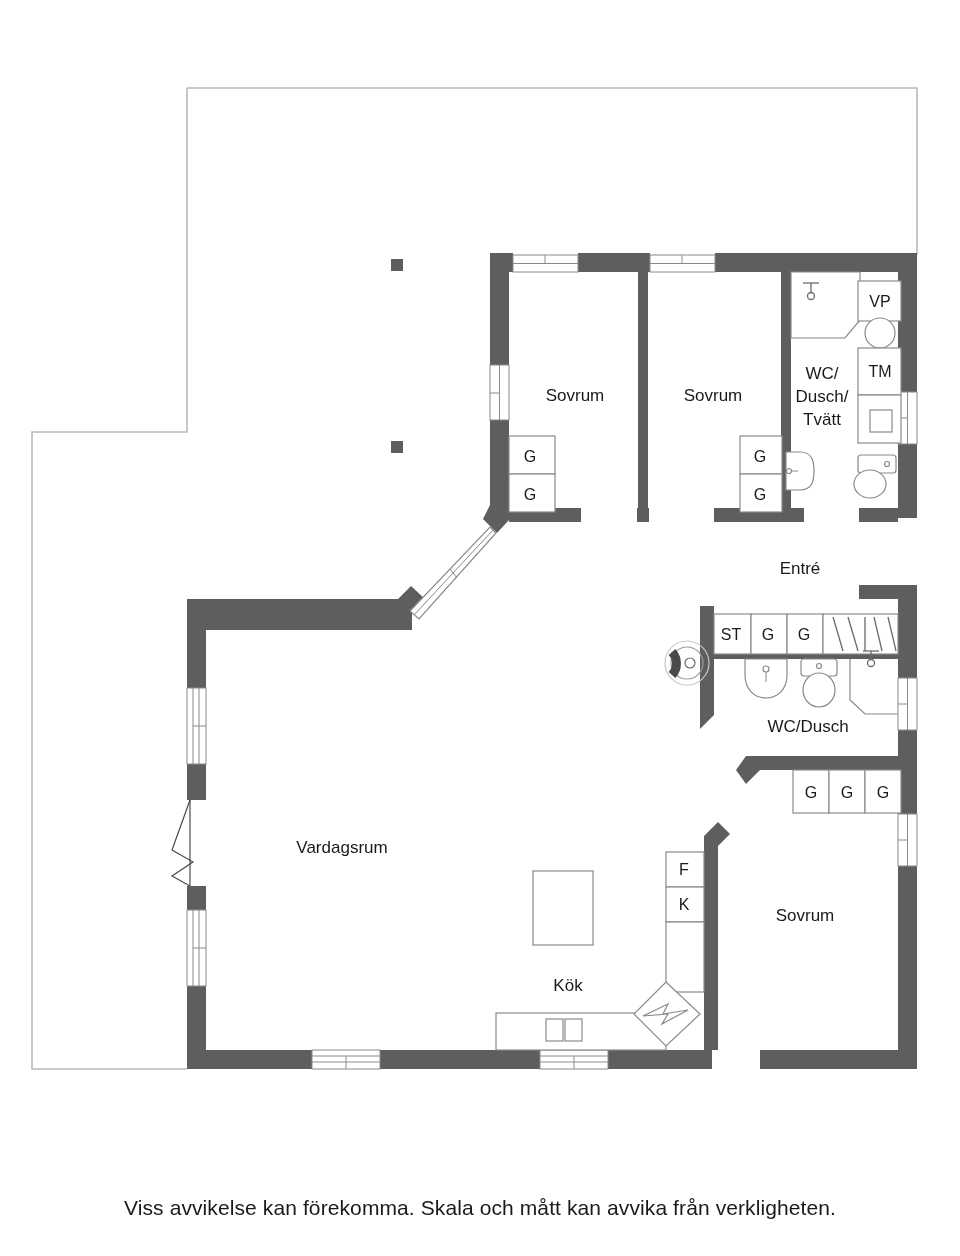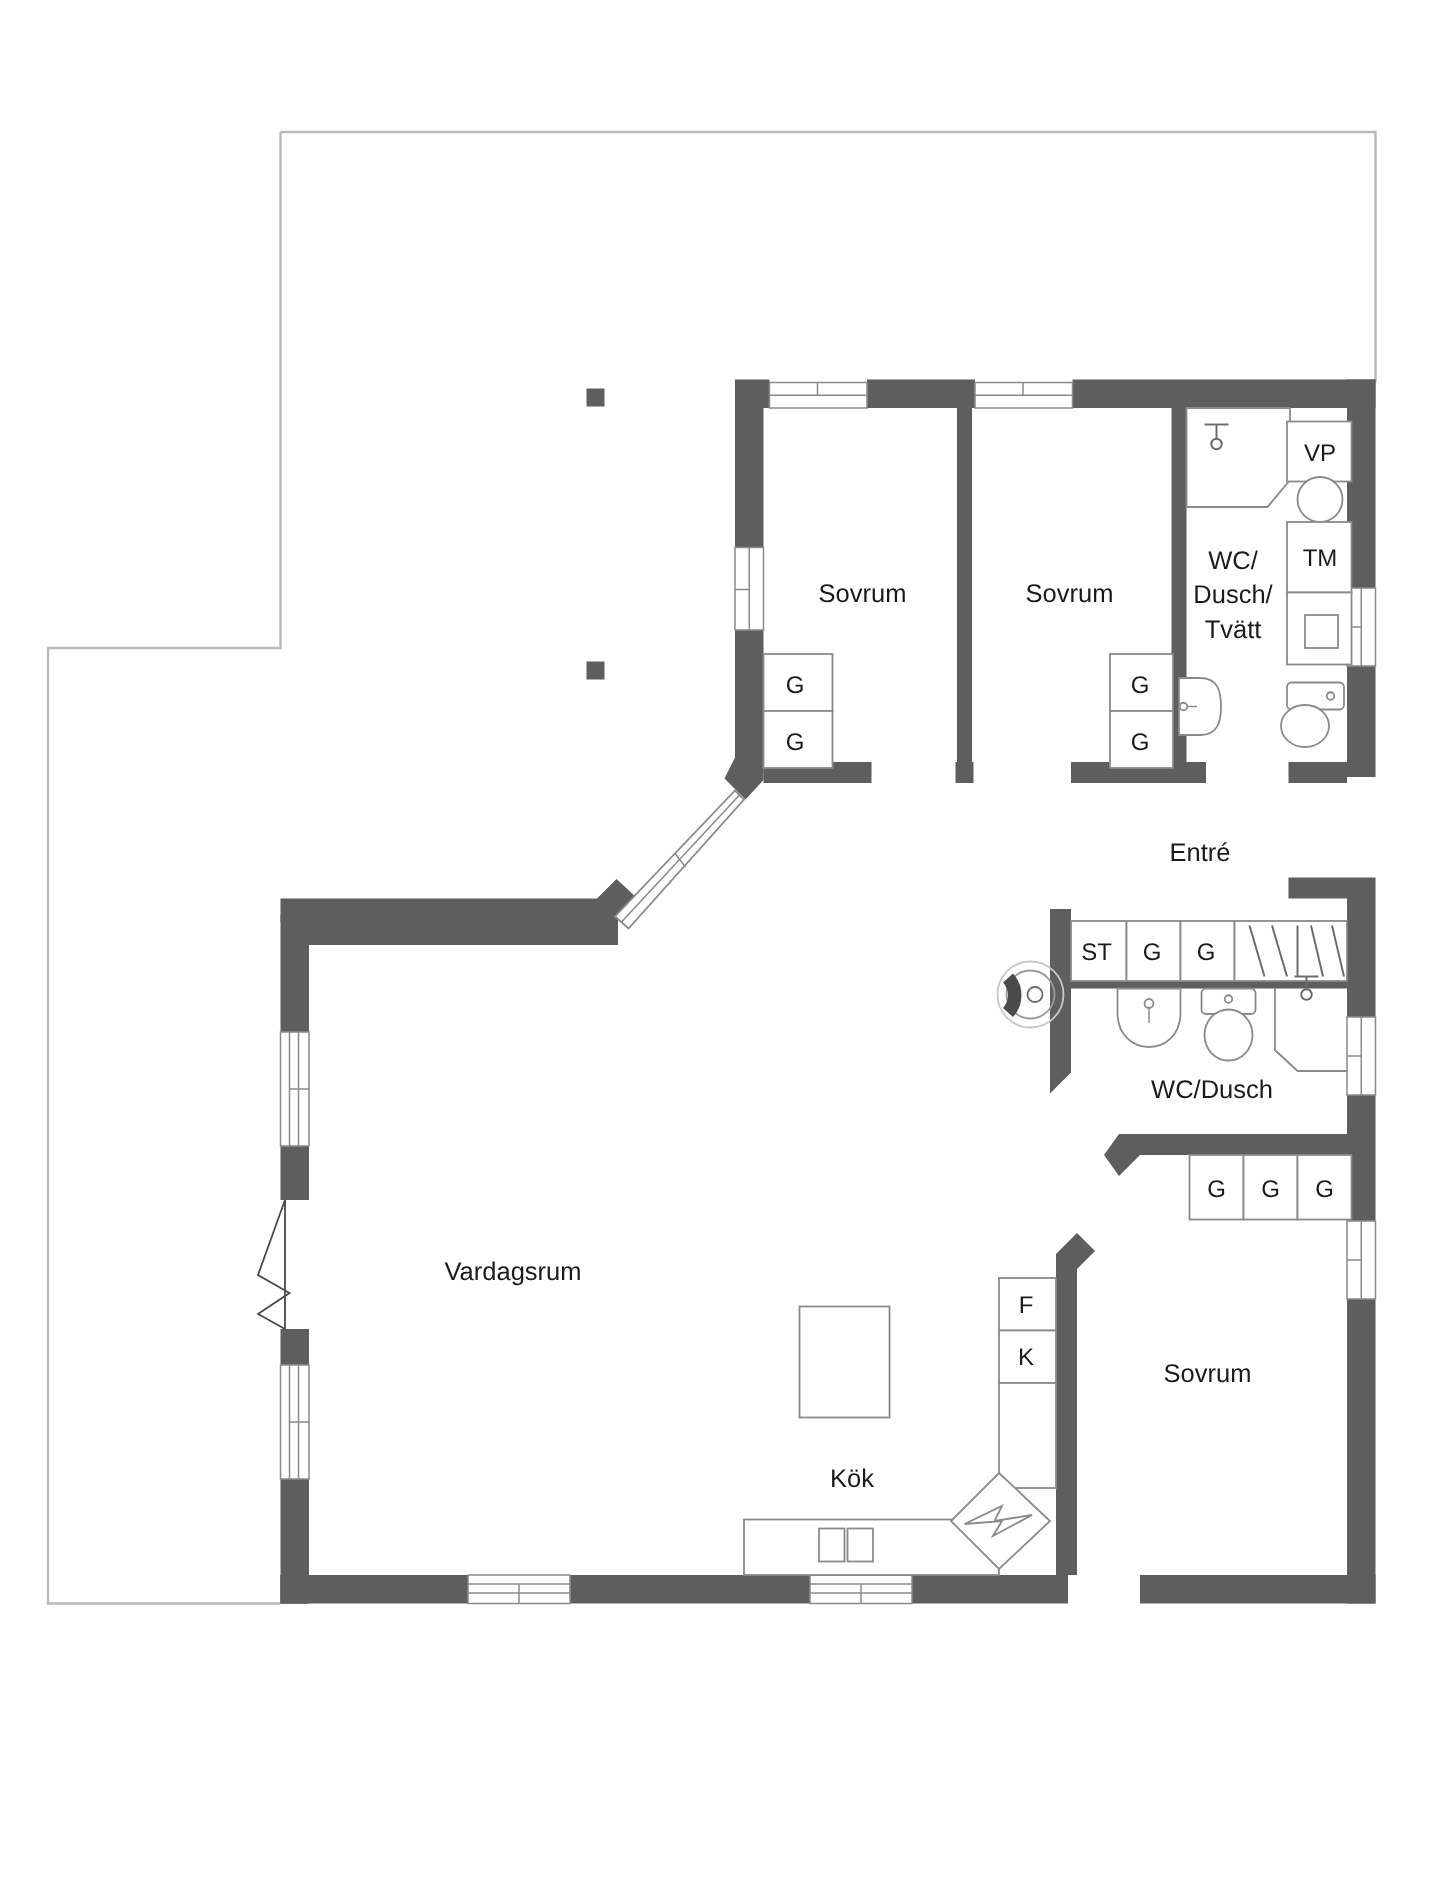--- a/index.html
+++ b/index.html
@@ -331,13 +331,14 @@
 
     <g>
       <text class="appliance-label" x="880" y="307">VP</text>
       <text class="appliance-label" x="880" y="377">TM</text>
       <text class="appliance-label" x="684" y="875">F</text>
       <text class="appliance-label" x="684" y="910">K</text>
     </g>
 
   </svg>
 
+  <div class="caption">Viss avvikelse kan förekomma. Skala och mått kan avvika från verkligheten.</div>
 </div>
 
 </body></html>

